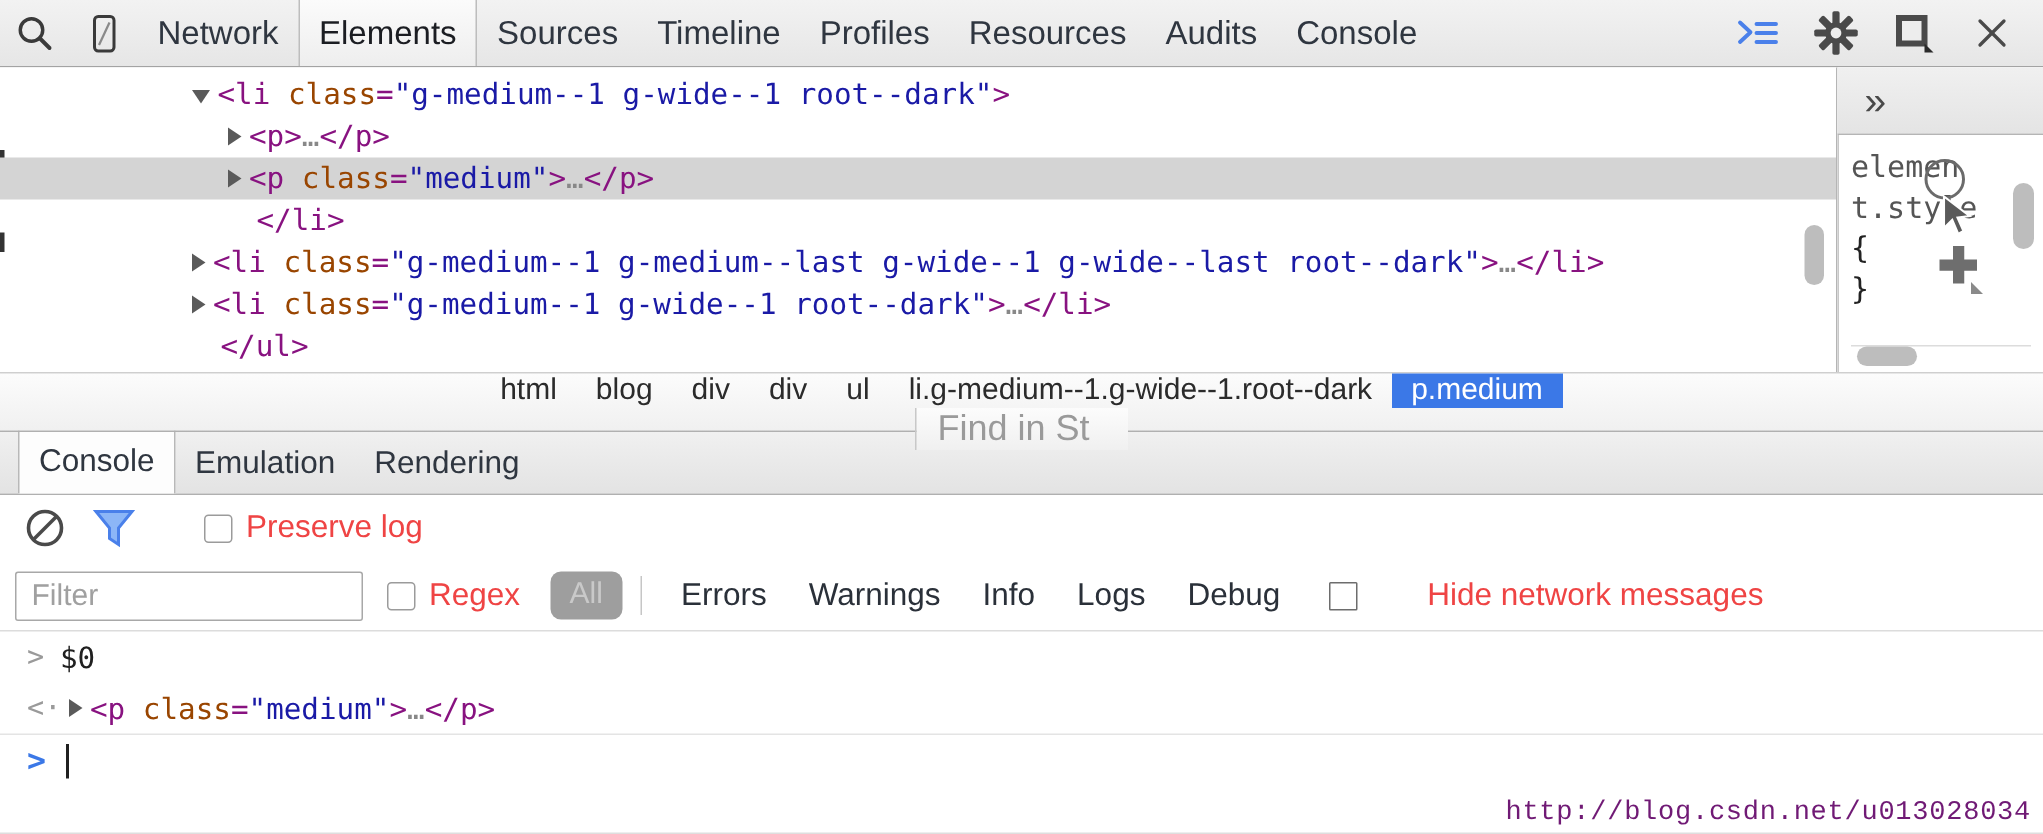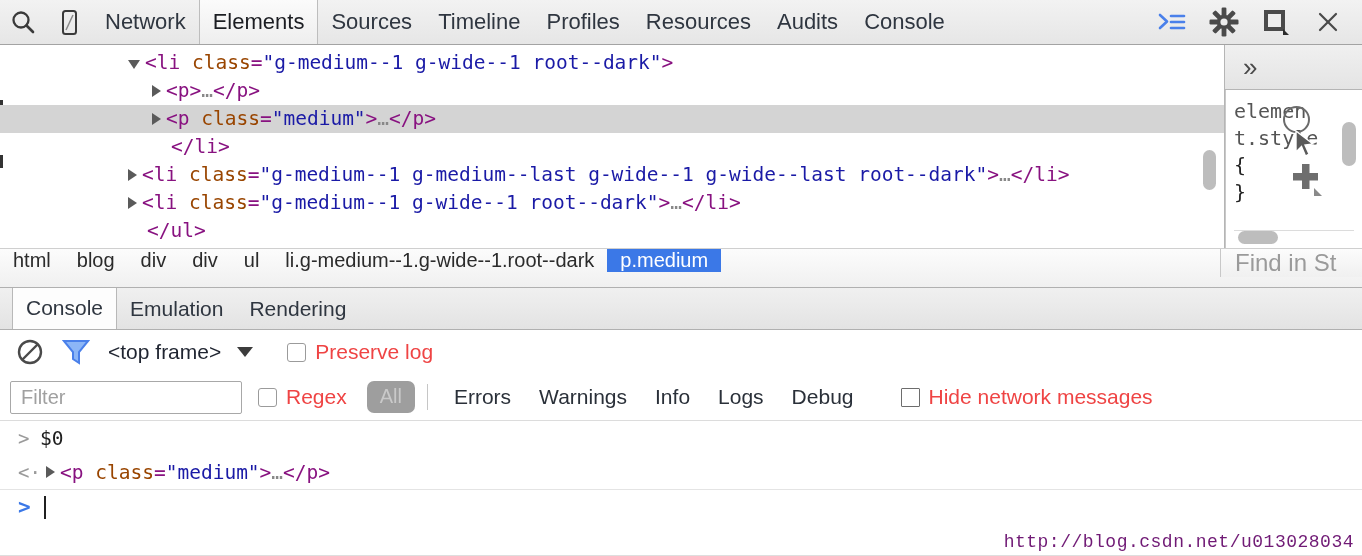--- a/index.html
+++ b/index.html
@@ -194,23 +194,24 @@
   .cursor-arrow { width: 22px; height: 30px; }
   .plus-icon { width: 32px; height: 32px; }
 
   
   .breadcrumb-bar {
     height: 40px;
     min-height: 40px;
     background: linear-gradient(#fcfcfc, #f0f0f0);
     border-bottom: 1px solid #b0b0b0;
     border-top: 1px solid #cfcfcf;
-    display: flex; align-items: flex-start;
-    box-sizing: border-box;
-    position: relative;
+    display: flex; align-items: center;
+    box-sizing: border-box;
+    position: relative;
+    flex-direction: column;
   }
   .crumbs { display: flex; align-items: stretch; flex: 1; }
   .crumb {
     display: flex; align-items: center;
     padding: 0 13px;
     font-size: 20px;
     color: #2b2b2b;
     cursor: pointer;
     white-space: nowrap;
   }
@@ -332,21 +333,21 @@
   .lvl-sep {
     width: 1px; height: 26px;
     background: #c6c6c6;
     margin: 0 12px;
   }
   .lvl {
     font-size: 21px; color: #2a3039;
     padding: 0 14px;
     cursor: pointer;
   }
-  .hide-net { margin-left: 33px; }
+  .hide-net { margin-left: 18px; gap: 38px; }
 
   .console-output {
     flex: 1;
     border-top: 1px solid #dcdcdc;
     position: relative;
     overflow: hidden;
     min-height: 0;
   }
   .cmsg {
     height: 34px;
@@ -552,24 +553,20 @@
         <svg width="28" height="28" viewBox="0 0 28 28">
           <circle cx="14" cy="14" r="11" fill="none" stroke="#4a4a4a" stroke-width="2.4"></circle>
           <line x1="6.5" y1="21.5" x2="21.5" y2="6.5" stroke="#4a4a4a" stroke-width="2.4"></line>
         </svg>
       </div>
       <div class="cti">
         <svg width="28" height="26" viewBox="0 0 28 26">
           <polygon points="2,2 26,2 17,13 17,24 11,20 11,13" fill="#8cb6f7" stroke="#4a80ea" stroke-width="2"></polygon>
         </svg>
       </div>
-      <div class="frame-sel">
-        <span>&lt;top frame&gt;</span>
-        <span class="tri-down"></span>
-      </div>
       <div class="chk-row" style="margin-left:28px">
         <span class="chkbox"></span>
         <span class="chk-label">Preserve log</span>
       </div>
     </div>
 
     <div class="filter-row">
       <div class="filter-input">
         <span>Filter</span>
       </div>

